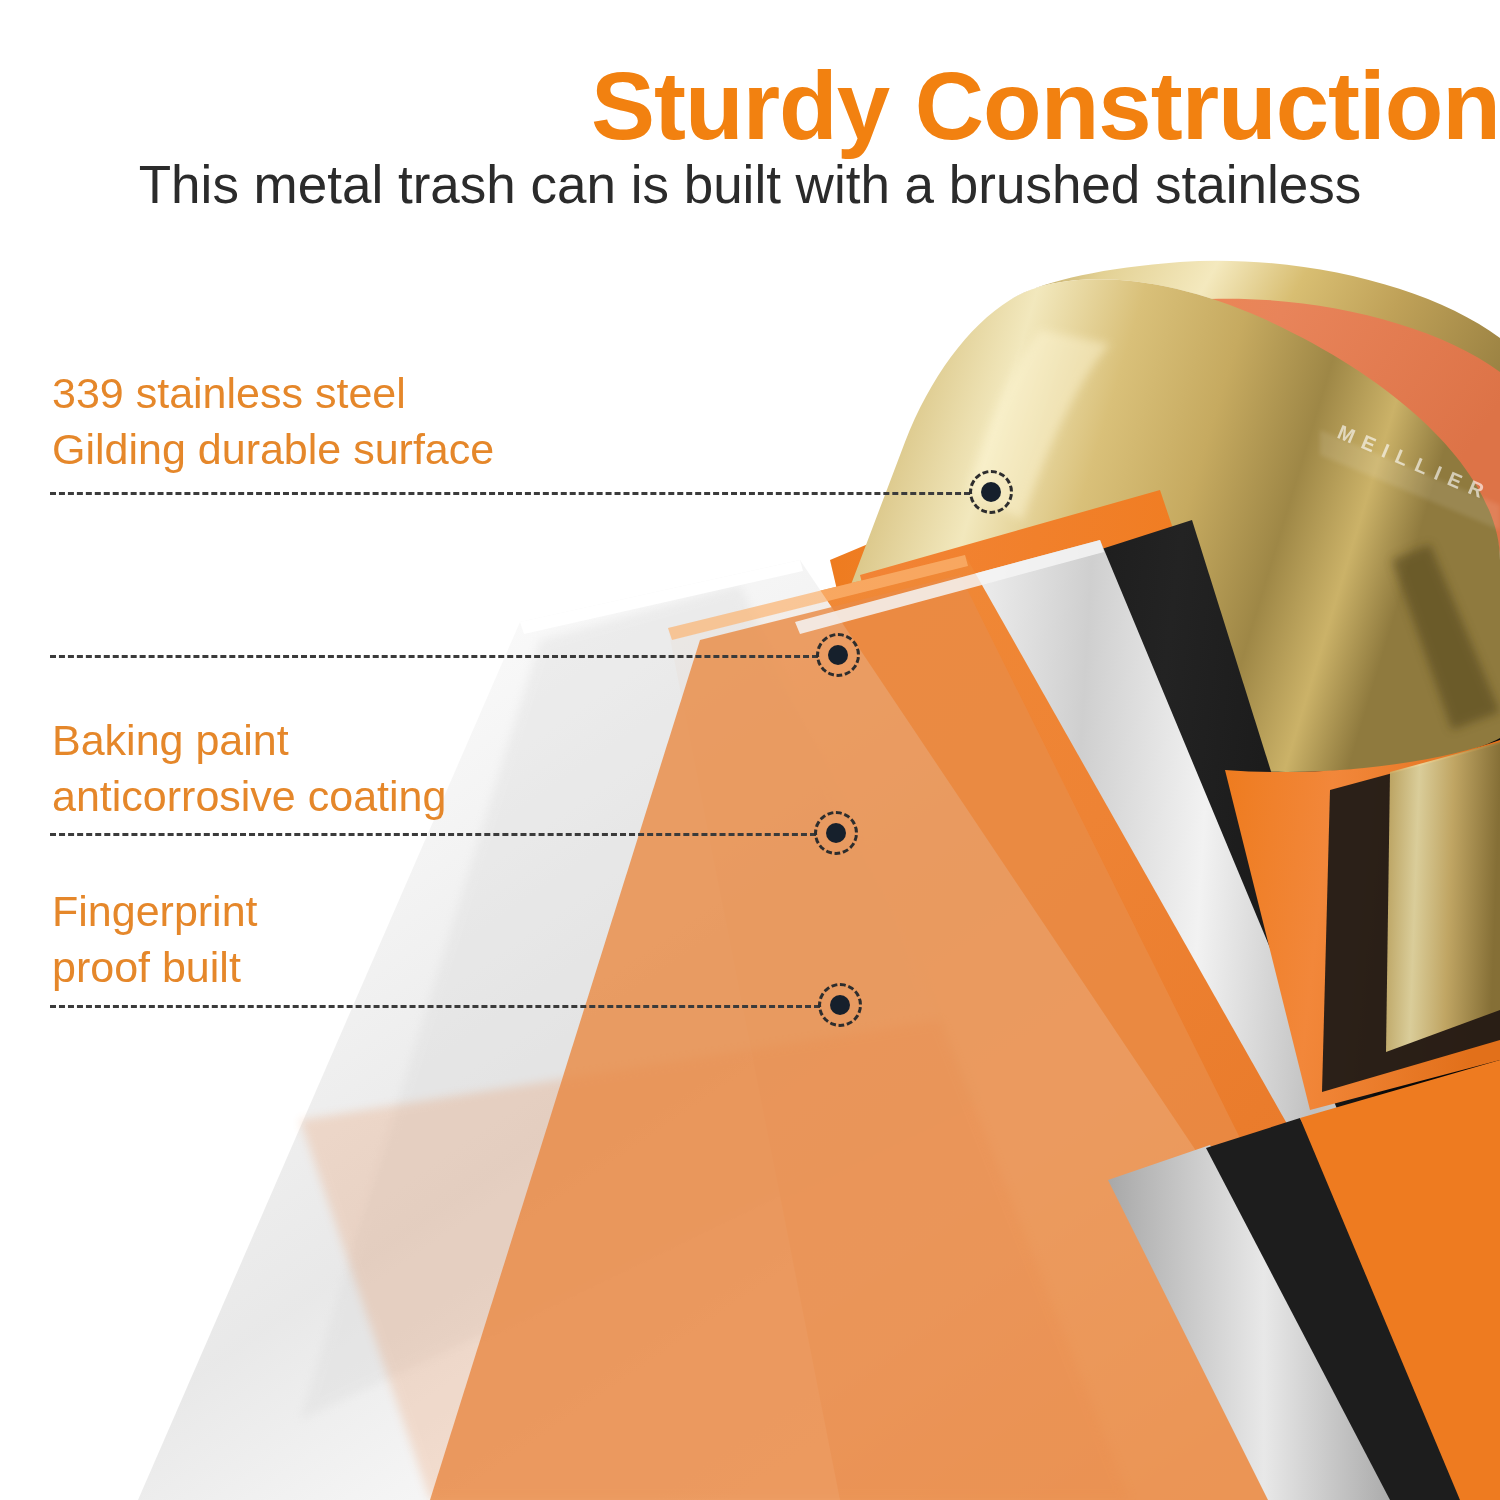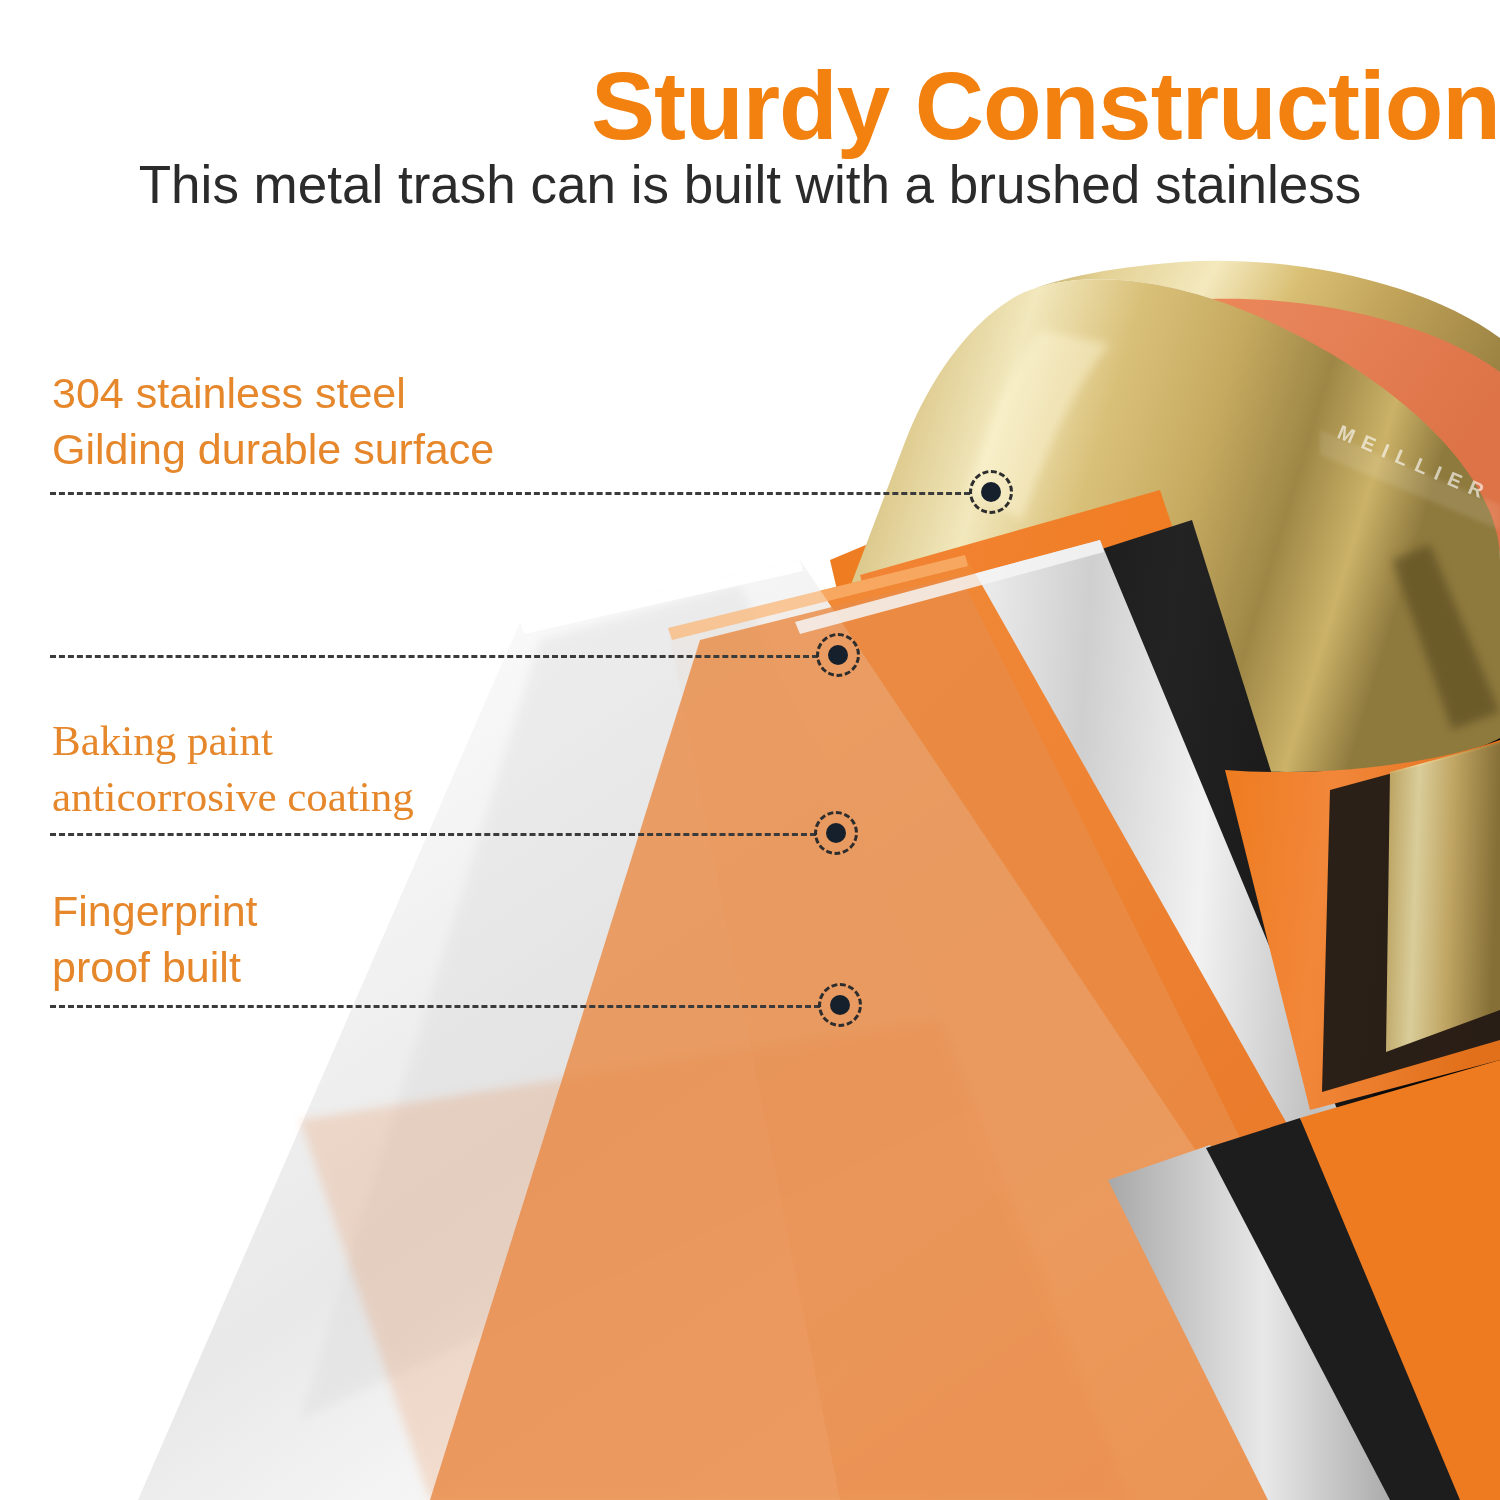--- a/index.html
+++ b/index.html
@@ -294,25 +294,25 @@
       </g>
 
       <g opacity="0.55">
         <path d="M 1320 430 L 1500 505 L 1500 530 L 1320 455 Z" fill="#ffffff" opacity="0.18" filter="url(#fSoft2)"></path>
       </g>
     </svg>
   </div>
 
   <div class="brand-mark" style="left:1332px; top:452px;">MEILLIER</div>
 
-  <div class="callout-label" style="left:52px; top:366px;">304 stainless steel
+  <div class="callout-label" style="left:52px; top:366px;">339 stainless steel
 Gilding durable surface</div>
 
 
-  <div class="callout-label" style="left:52px; top:713px;font-family:Liberation Serif, serif;">Baking paint
+  <div class="callout-label" style="left:52px; top:713px;">Baking paint
 anticorrosive coating</div>
 
   <div class="callout-label" style="left:52px; top:884px;">Fingerprint
 proof built</div>
 
   <div class="dash-line" style="left:50px; top:492px;  width:920px;"></div>
   <div class="dash-line" style="left:50px; top:655px;  width:768px;"></div>
   <div class="dash-line" style="left:50px; top:833px;  width:766px;"></div>
   <div class="dash-line" style="left:50px; top:1005px; width:770px;"></div>
 

